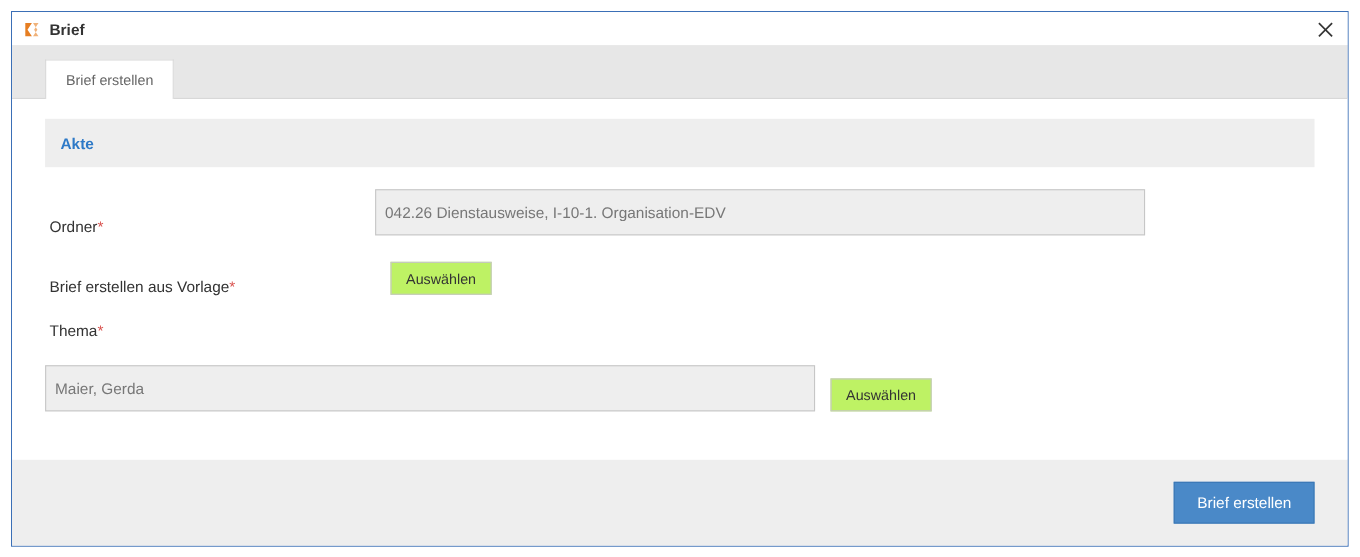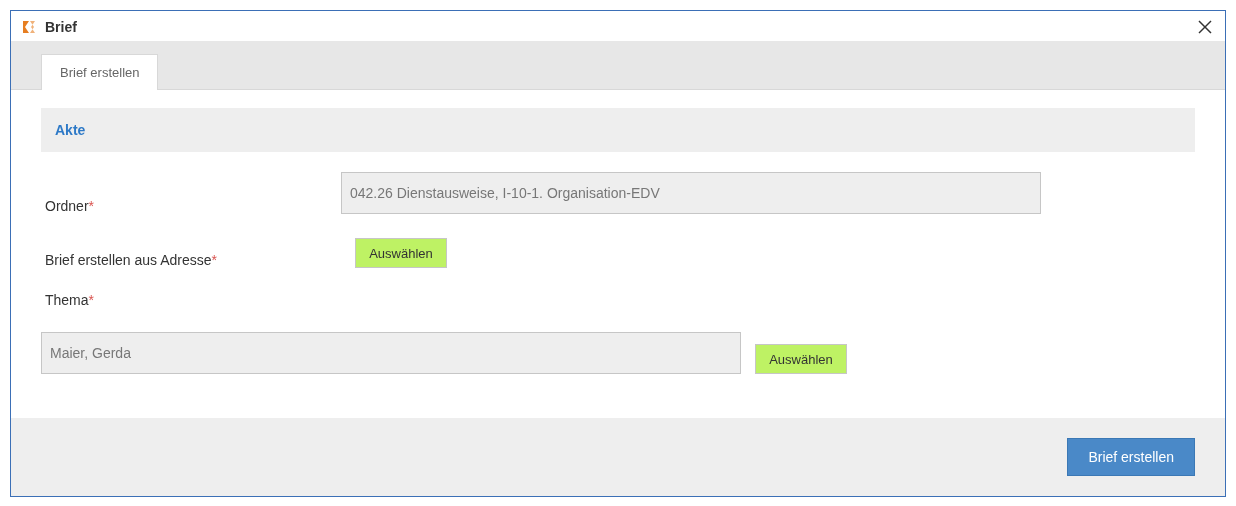--- a/index.html
+++ b/index.html
@@ -169,21 +169,21 @@
 
     <div class="form-row">
       <div class="form-label">
         <span>Ordner</span><span class="required">*</span>
       </div>
       <input class="form-input readonly" type="text" readonly="" value="042.26 Dienstausweise, I-10-1. Organisation-EDV" style="">
     </div>
 
     <div class="form-row">
       <div class="form-label">
-        <span>Brief erstellen aus Adresse</span><span class="required">*</span>
+        <span>Brief erstellen aus Vorlage</span><span class="required">*</span>
       </div>
       <button class="select-button">Auswählen</button>
     </div>
 
     <div class="form-row">
       <div class="form-label">
         <span>Thema</span><span class="required">*</span>
       </div>
     </div>
 

